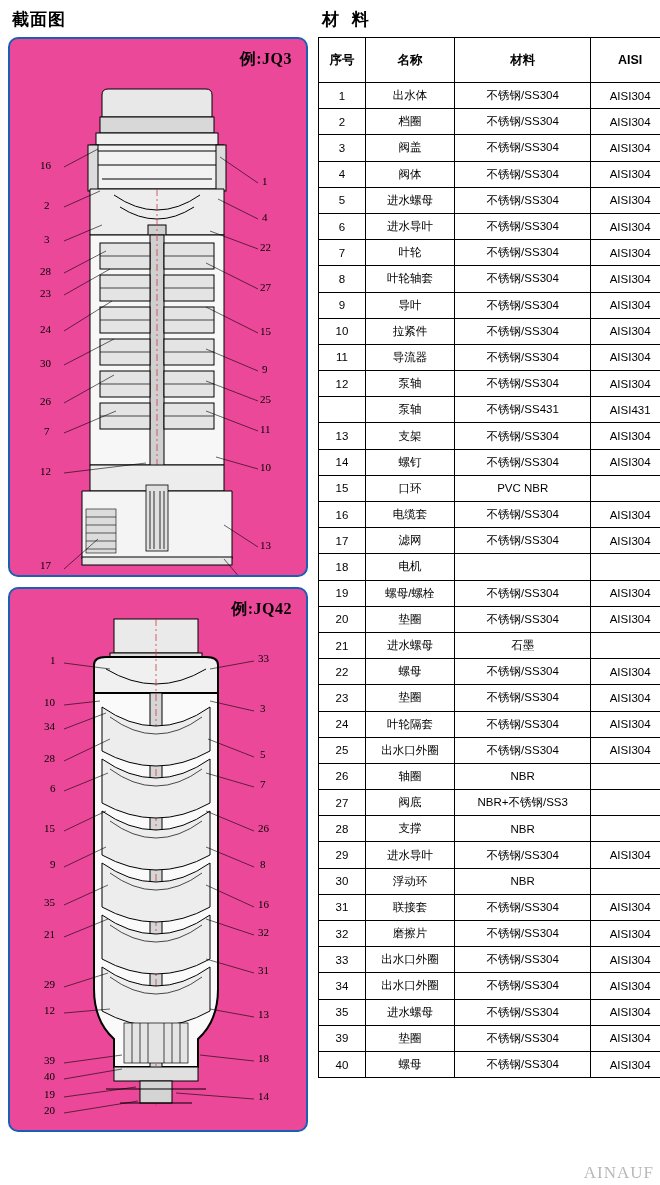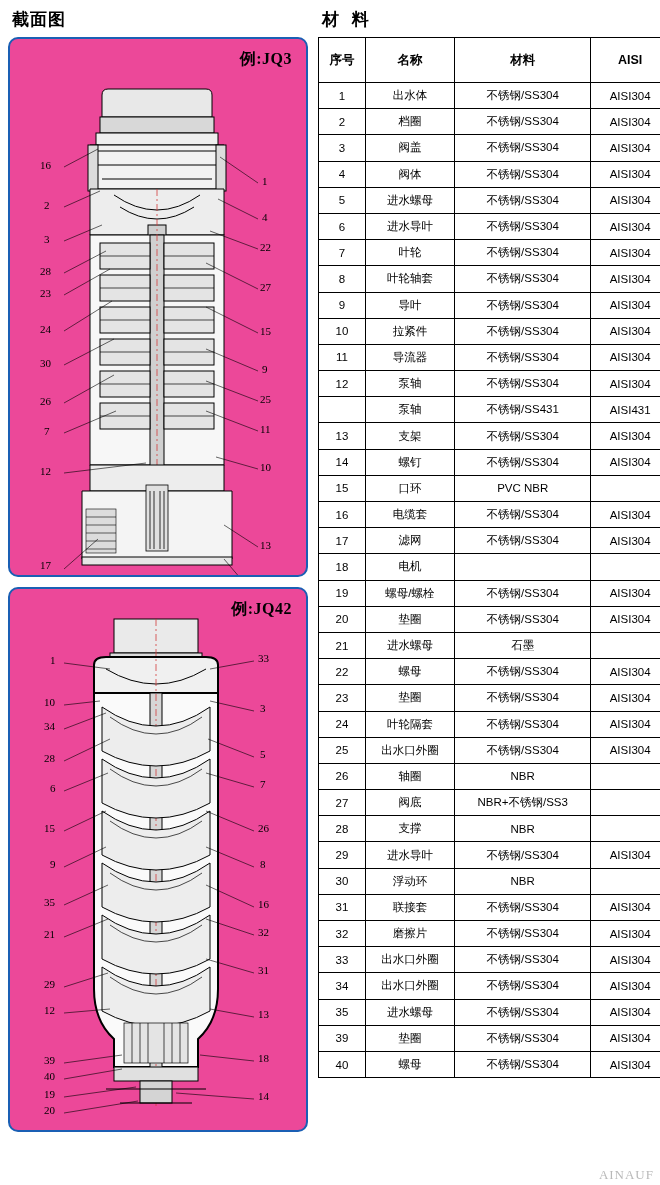--- a/index.html
+++ b/index.html
@@ -103,21 +103,21 @@
   col.c3 { width: 128px; }
   col.c4 { width: 74px; }
   td.mat-cell, td.aisi-cell {
     font-family: "Liberation Serif", serif;
     font-size: 11.5px;
   }
   .watermark {
     position: absolute;
     right: 6px;
     bottom: 2px;
-    font-size: 13px;
+    font-size: 17px;
     color: #b9b9b9;
     font-family: "Liberation Serif", serif;
     letter-spacing: 1px;
   }
   svg { display: block; }
 </style>
 </head>
 <body>
 
 <div class="page">

